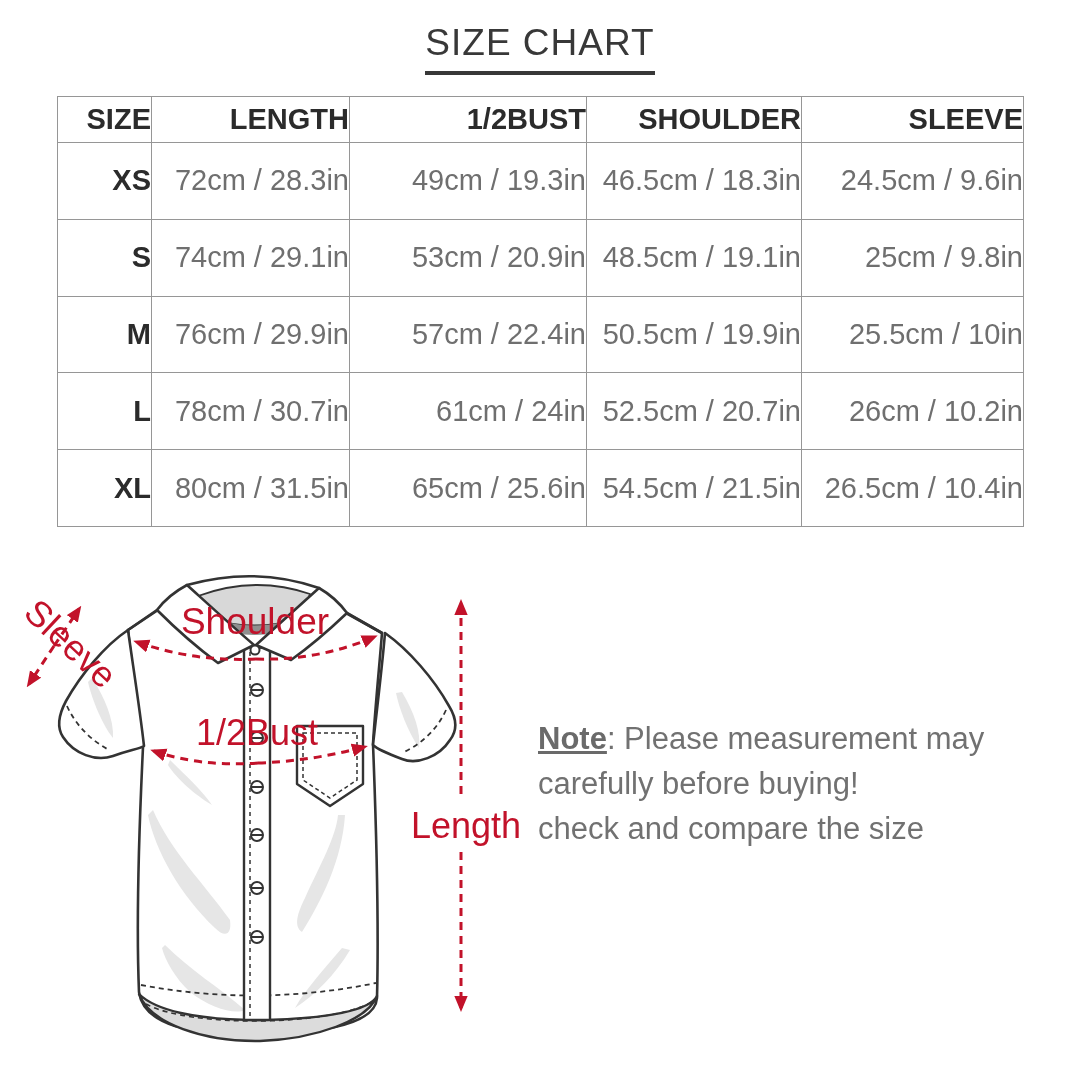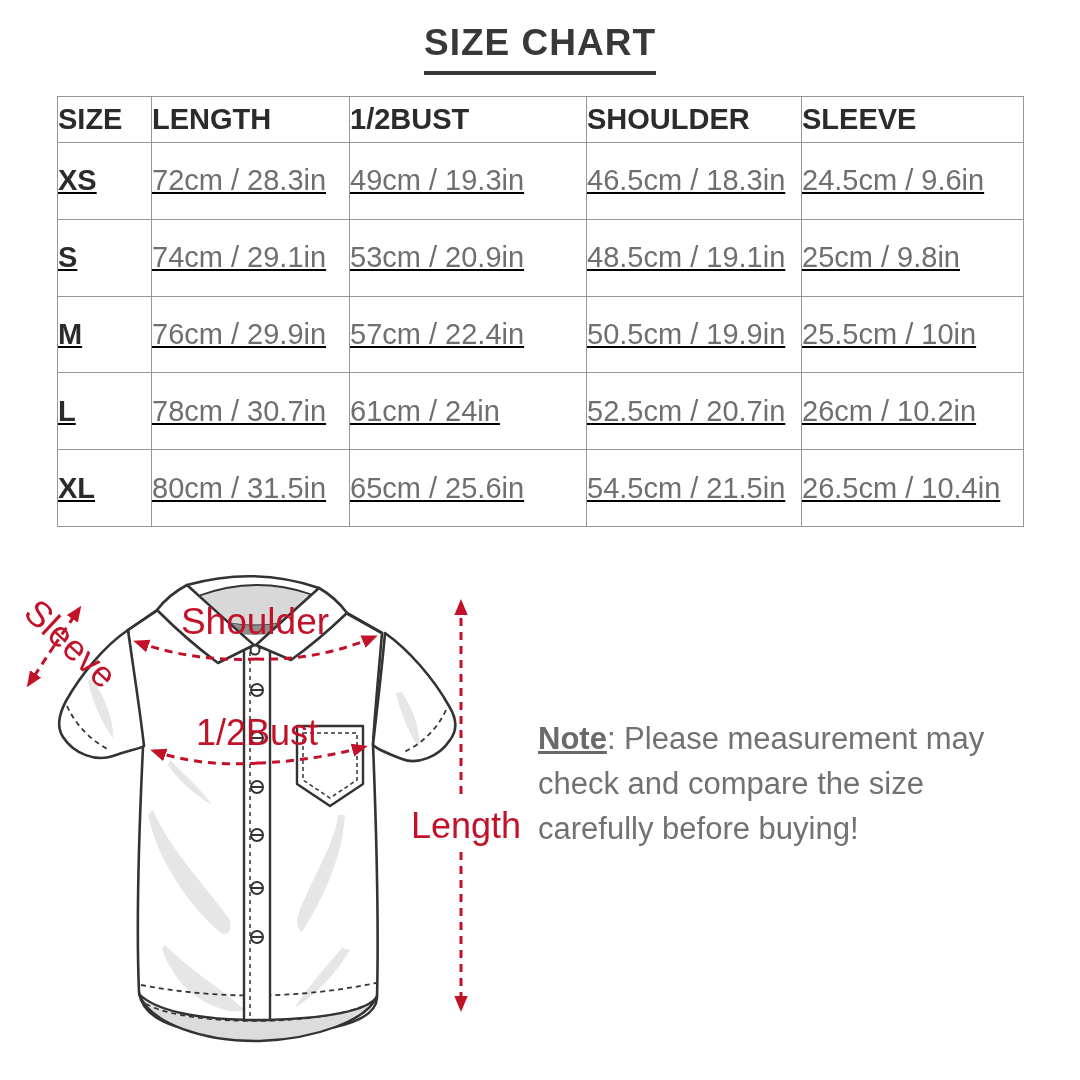--- a/index.html
+++ b/index.html
@@ -3,34 +3,34 @@
 <meta charset="utf-8">
 <style>
   html,body{margin:0;padding:0;background:#ffffff;}
   .canvas{
     position:relative;width:1080px;height:1080px;background:#ffffff;overflow:hidden;
     font-family:"Liberation Sans", sans-serif;
   }
   
   .title-wrap{position:absolute;left:0;top:22px;width:1080px;text-align:center;}
   .title-text{
-    display:inline-block;font-size:37px;font-weight:bold;color:#383838;
+    display:inline-block;font-size:37px;font-weight:normal;color:#383838;
     letter-spacing:1px;padding-bottom:7px;border-bottom:4px solid #383838;
   }
   
   table.size-table{
     position:absolute;left:57px;top:96px;width:966px;height:431px;
     border-collapse:collapse;table-layout:fixed;background:#ffffff;
   }
   table.size-table th, table.size-table td{
-    border:1px solid #969696;text-align:left;vertical-align:middle;
+    border:1px solid #969696;text-align:right;vertical-align:middle;
     padding:0;overflow:hidden;white-space:nowrap;
   }
   table.size-table thead tr{height:46px;}
-  table.size-table tbody tr{height:48px;text-decoration:underline;}
+  table.size-table tbody tr{height:48px;}
   th.col-head{font-size:29px;font-weight:bold;color:#2b2b2b;}
   th.size-cell{font-size:29px;font-weight:bold;color:#2b2b2b;}
   td.meas-cell{font-size:29px;font-weight:normal;color:#6f6f6f;}
   
   .shirt-wrap{position:absolute;left:0;top:560px;width:520px;height:520px;}
   
   .note{
     position:absolute;left:538px;top:716px;width:482px;
     font-size:31px;line-height:45px;color:#717171;
   }
@@ -203,17 +203,17 @@
         <text font-size="36" transform="translate(22,55) rotate(43)">Sleeve</text>
         <text font-size="37" x="255" y="74" text-anchor="middle">Shoulder</text>
         <text font-size="36" x="257" y="185" text-anchor="middle">1/2Bust</text>
         <text font-size="36" x="466" y="278" text-anchor="middle">Length</text>
       </g>
     </svg>
   </div>
 
   <div class="note">
     <div><span class="bold">Note</span><span>: Please measurement may</span></div>
+    <div>carefully before buying!</div>
     <div>check and compare the size</div>
-    <div>carefully before buying!</div>
   </div>
 
 </div>
 
 </body></html>

